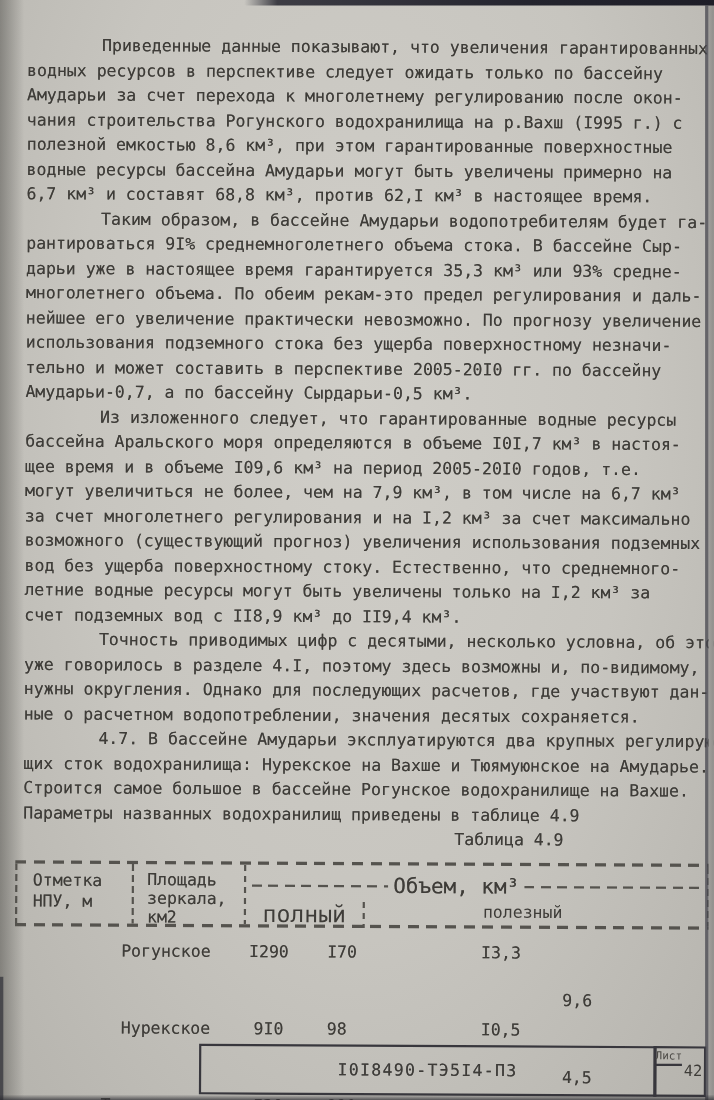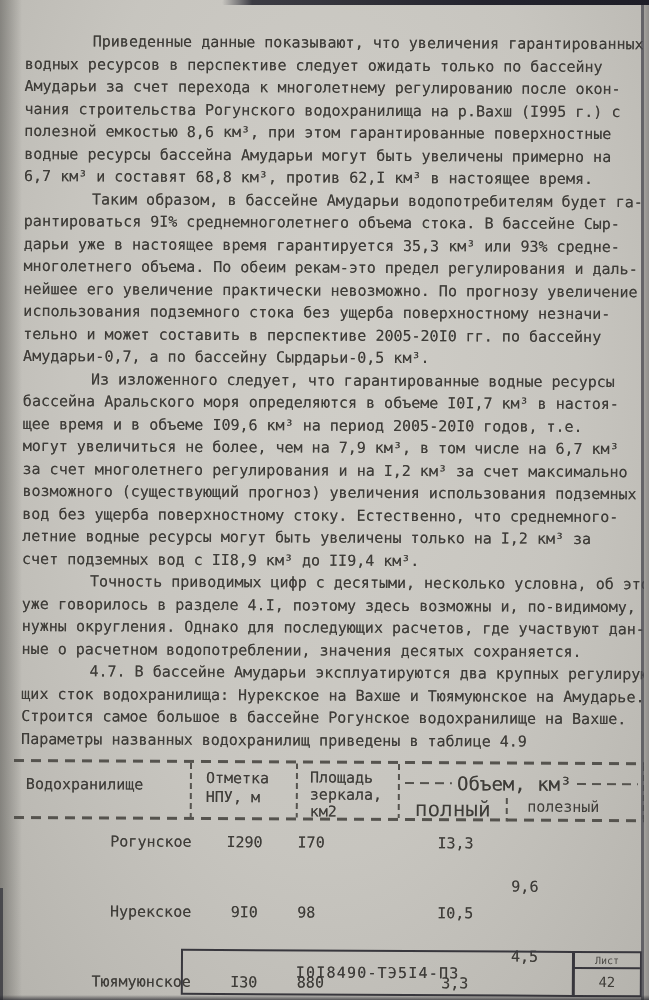--- a/index.html
+++ b/index.html
@@ -60,21 +60,21 @@
   .tuseful { width: 100px; text-align: left; margin-top: 43px; }
 
   
   .stamp { position: absolute; left: 186px; top: 948px; width: 461px; height: 46px; display: flex; }
   .stamp-main {
     flex: 1; border: 2.5px solid #38373d;
     display: flex; align-items: center; justify-content: center;
     font-size: 15px; letter-spacing: 1.2px;
     text-shadow: 0 0 0.5px rgba(56,55,61,0.7);
   }
-  .stamp-side { width: 70px; margin-left: -2.5px; border: 2.5px solid #38373d; display: flex; flex-direction: column; }
+  .stamp-side { width: 48px; margin-left: -2.5px; border: 2.5px solid #38373d; display: flex; }
   .stamp-side-top {
     height: 16px; border-bottom: 2px solid #38373d;
     font-size: 10px; display: flex; align-items: center; justify-content: center;
     color: #4c4a46;
   }
   .stamp-side-bottom { flex: 1; display: flex; align-items: center; justify-content: center; font-size: 14px; border-radius: 11px; }
 
   
   .top-line {
     position: absolute; top: 0; left: 222px; width: 430px; height: 5px;
@@ -136,25 +136,25 @@
         <div class="tl">ные о расчетном водопотреблении, значения десятых сохраняется.</div>
       </div>
 
       <div class="para">
         <div class="tl ind">4.7. В бассейне Амударьи эксплуатируются два крупных регулирую-</div>
         <div class="tl">щих сток водохранилища: Нурекское на Вахше и Тюямуюнское на Амударье.</div>
         <div class="tl">Строится самое большое в бассейне Рогунское водохранилище на Вахше.</div>
         <div class="tl">Параметры названных водохранилищ приведены в таблице 4.9</div>
       </div>
 
+      <div class="caption">Таблица 4.9</div>
 
       <div class="table-block">
         <div class="dash-h"></div>
         <div class="thead">
-          <div class="cell c1">Водохранилище</div>
           <div class="vsep"></div>
           <div class="cell c2">Отметка
 НПУ, м</div>
           <div class="vsep"></div>
           <div class="cell c3">Площадь
 зеркала,
 км2</div>
           <div class="vsep"></div>
           <div class="c4">
             <div class="vol-top">

